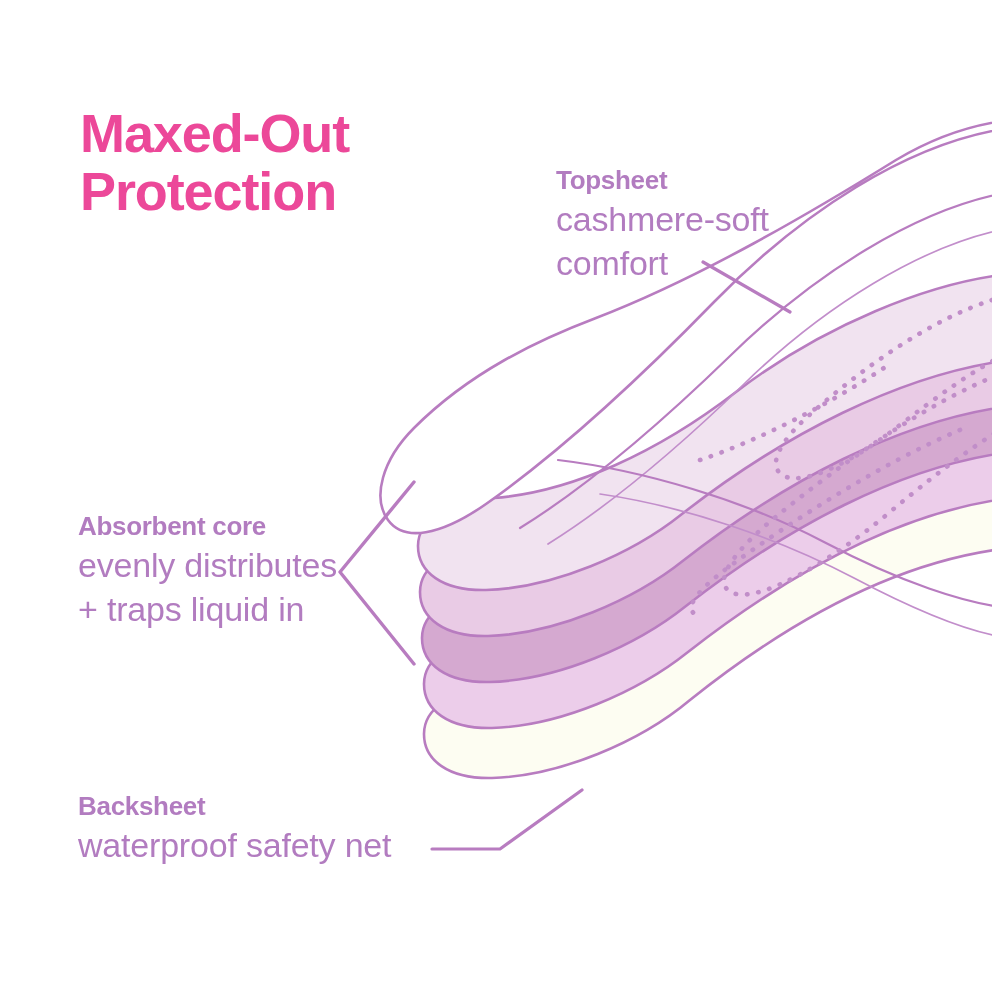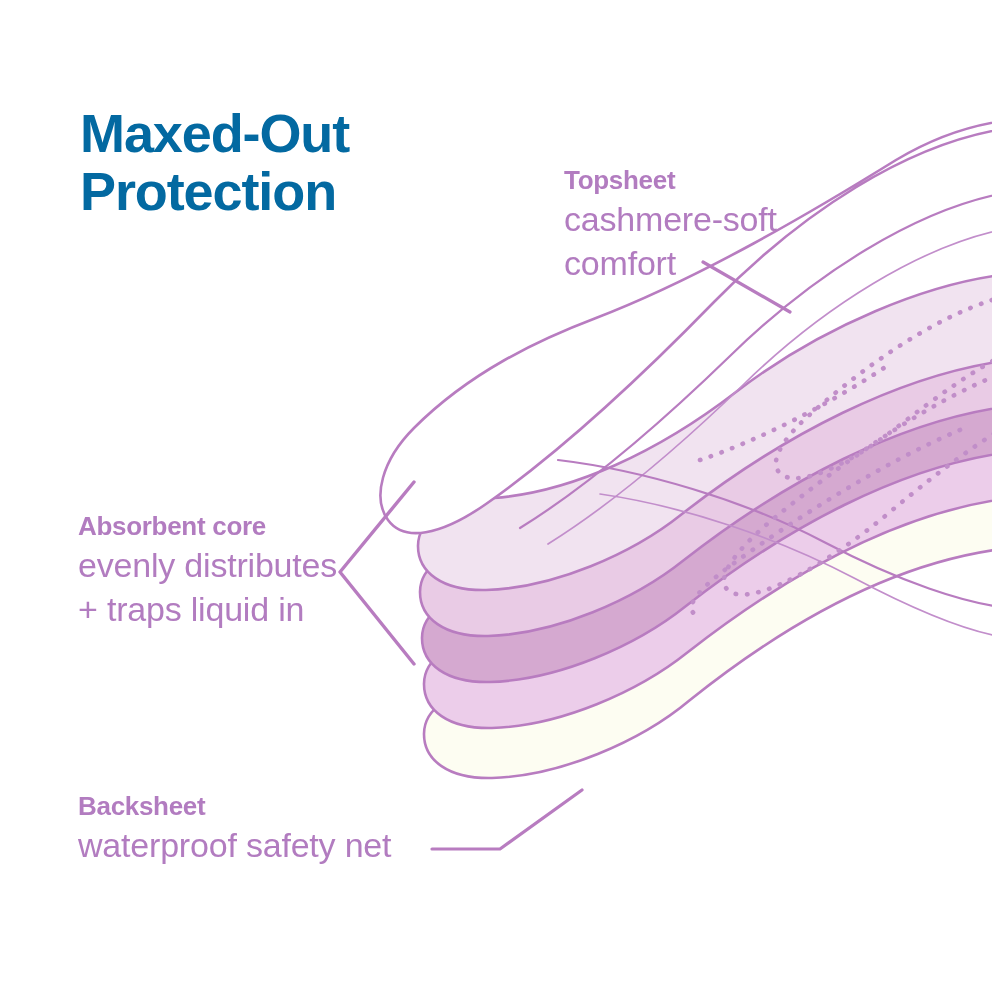--- a/index.html
+++ b/index.html
@@ -29,21 +29,21 @@
   
   .headline {
     position: absolute;
     left: 80px;
     top: 104px;
     width: 420px;
     font-size: 54px;
     font-weight: bold;
     line-height: 1.08;
     letter-spacing: -1.1px;
-    color: #0369a1;
+    color: #ec4899;
     white-space: pre-line;
   }
 
   .callout {
     position: absolute;
     color: #b27cc0;
   }
   .callout .c-title {
     display: block;
     font-size: 26px;
@@ -58,21 +58,20 @@
     font-weight: normal;
     letter-spacing: -0.2px;
     line-height: 1.28;
     white-space: pre-line;
   }
 
   #callout-topsheet {
     left: 556px;
     top: 166px;
     width: 300px;
-    margin-left: 8px;
   }
   #callout-core {
     left: 78px;
     top: 512px;
     width: 300px;
   }
   #callout-backsheet {
     left: 78px;
     top: 792px;
     width: 380px;

